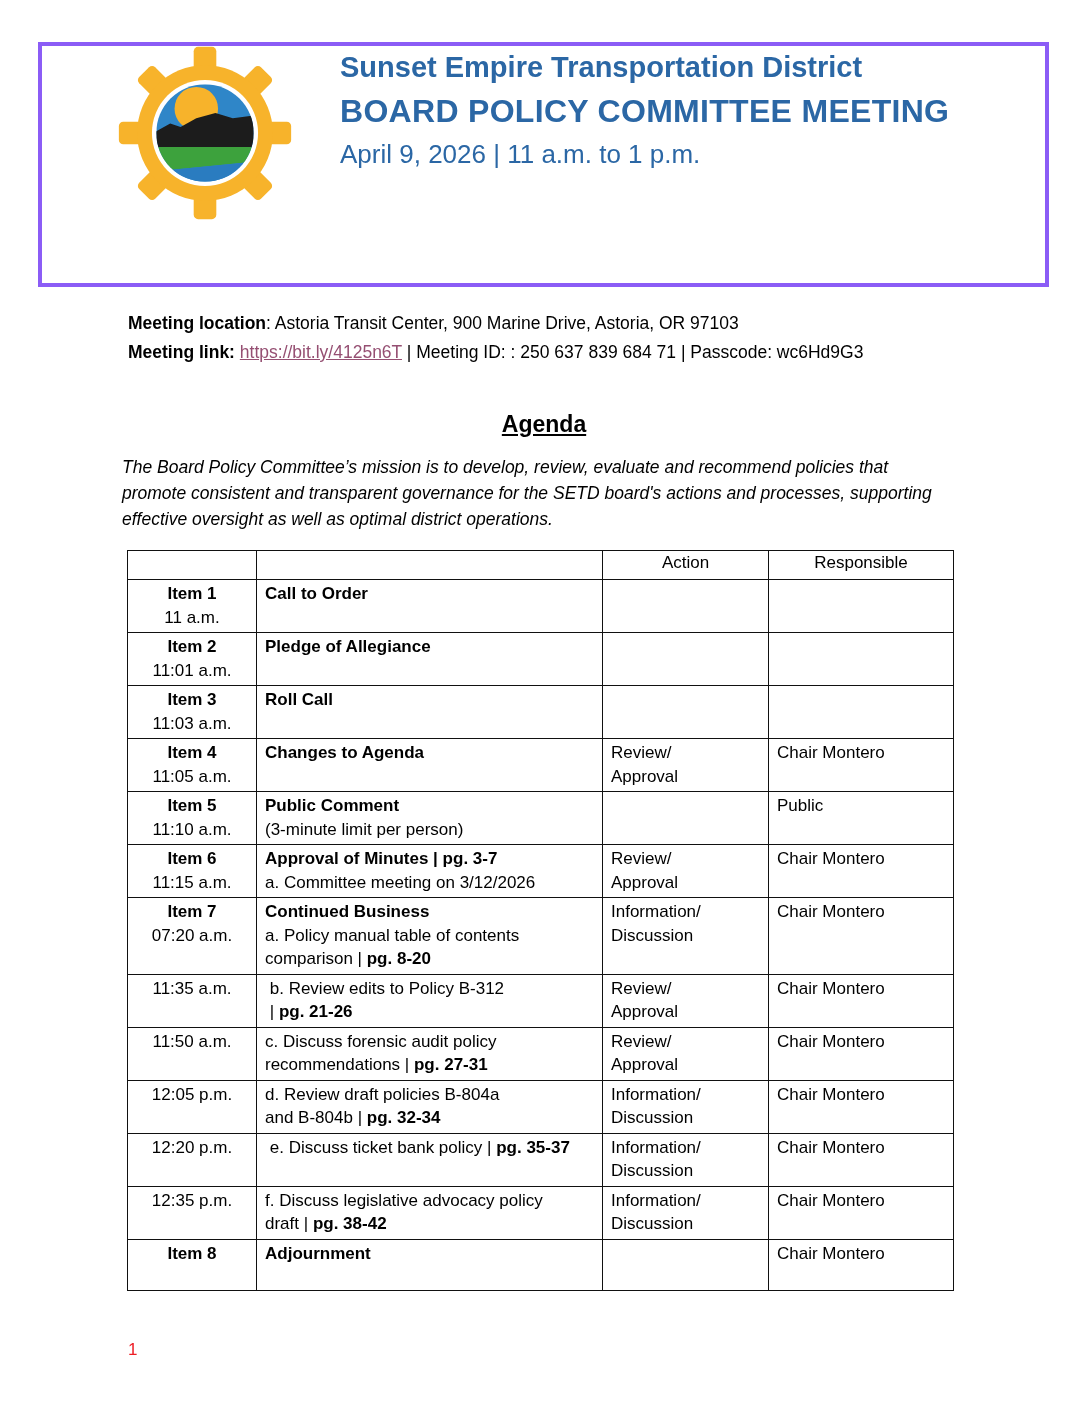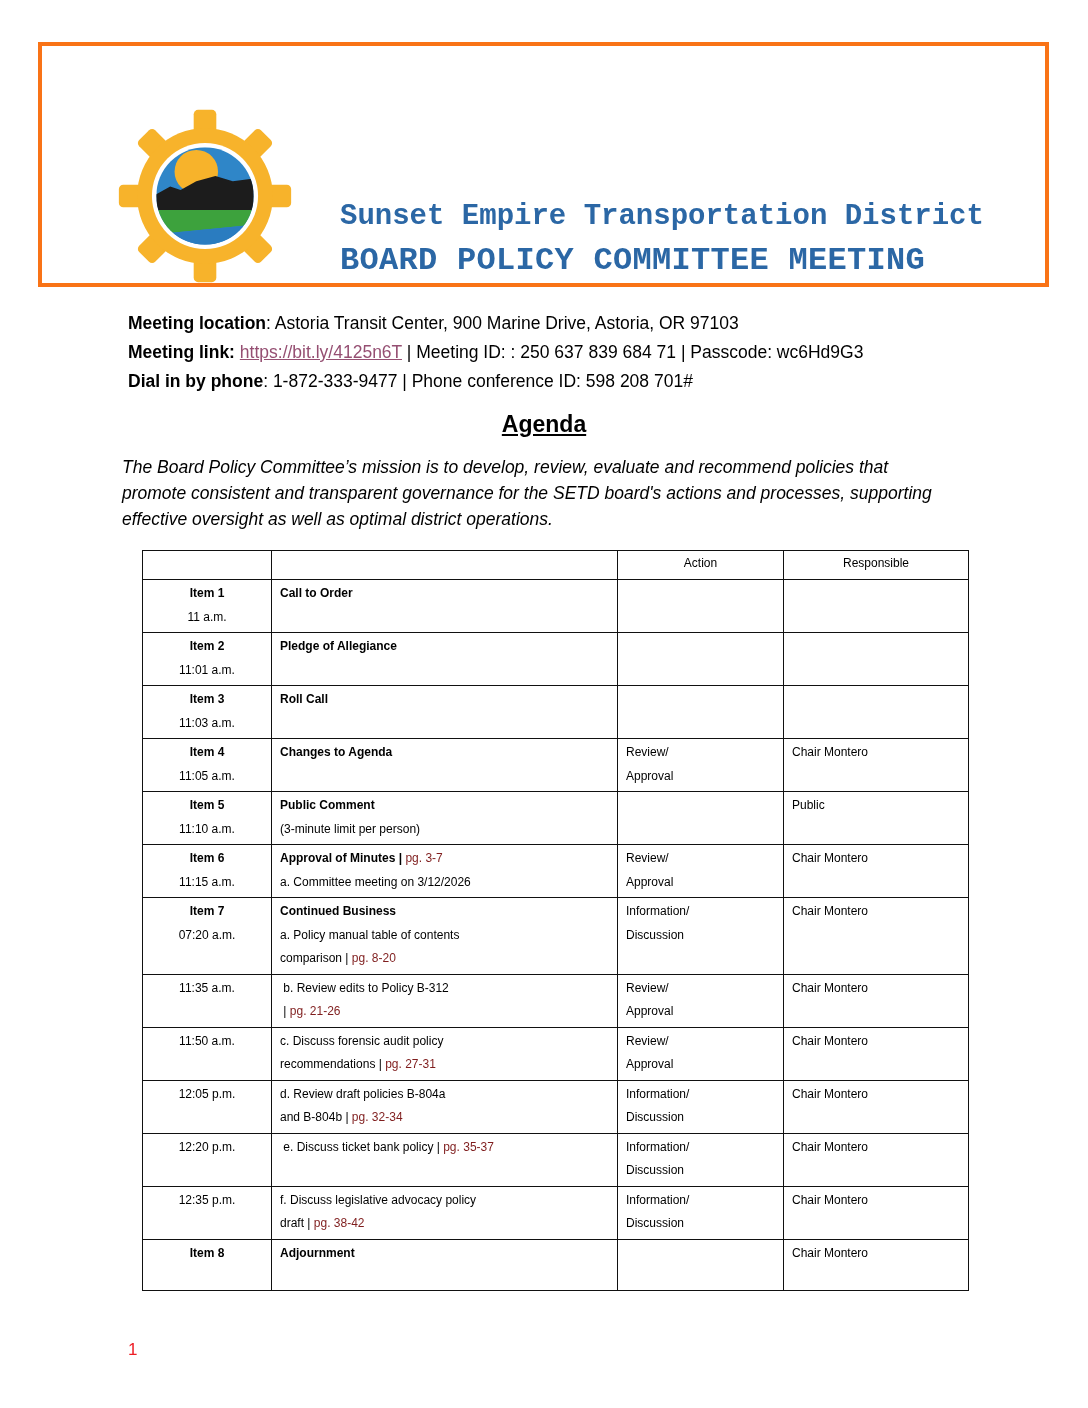--- a/index.html
+++ b/index.html
@@ -1,42 +1,42 @@
 <!DOCTYPE html>
 <html><head>
 <meta charset="utf-8">
 <style>
   html,body{margin:0;padding:0;background:#fff;}
   .page{position:relative;width:1088px;height:1408px;background:#fff;
         font-family:"Liberation Sans",sans-serif;color:#000;overflow:hidden;}
 
   
   .header-box{position:absolute;left:38px;top:42px;width:1003px;height:237px;
-              border:4px solid #f97316;display:flex;align-items:flex-end;font-family:Liberation Mono, monospace;}
+              border:4px solid #8b5cf6;display:flex;align-items:flex-start;}
   .logo{width:174px;height:174px;margin-left:76px;flex:none;}
   .title-block{margin-left:48px;color:#2b67a5;}
   .title-line1{font-size:29px;font-weight:bold;line-height:43px;}
   .title-line2{font-size:32px;font-weight:bold;line-height:45px;letter-spacing:.3px;}
   .title-line3{font-size:26px;font-weight:normal;line-height:41px;}
 
   
   .meeting-info{position:absolute;left:128px;top:309px;font-size:17.5px;line-height:29px;white-space:nowrap;}
   .b{font-weight:bold;}
-  .red{color:#7f1d1d;font-weight:normal;}
+  .red{color:#000000;font-weight:bold;}
   .link{color:#954f72;text-decoration:underline;cursor:pointer;}
 
   
   .agenda-heading{position:absolute;left:0;top:411px;width:1088px;text-align:center;
                   font-size:23px;font-weight:bold;text-decoration:underline;}
   .mission{position:absolute;left:122px;top:454px;width:834px;font-style:italic;
            font-size:17.5px;line-height:26px;}
 
   
-  .agenda-table{position:absolute;left:142px;top:550px;width:826px;
-                border-collapse:collapse;table-layout:fixed;font-size:12px;}
+  .agenda-table{position:absolute;left:127px;top:550px;width:826px;
+                border-collapse:collapse;table-layout:fixed;font-size:17px;}
   .agenda-table th,.agenda-table td{border:1.5px solid #111;vertical-align:top;}
   .agenda-table thead th{font-weight:normal;text-align:center;height:26px;
                          padding:1px 6px;line-height:22px;}
   .agenda-table tbody tr{height:51px;}
   .agenda-table tbody td{padding:2px 8px 3px;line-height:23.5px;}
   td.c1{text-align:center;padding-left:2px;padding-right:2px;}
   .tline{white-space:pre-wrap;}
 
   
   .footer-page{position:absolute;left:128px;top:1340px;font-size:17px;color:#ed1c24;}
@@ -83,27 +83,27 @@
         <rect x="22" y="22" width="56" height="56" fill="#2f86c8"></rect>
         <circle cx="45" cy="36" r="12.5" fill="#f7b32b"></circle>
         <path d="M22,49 L30,44.5 L36,46.5 L45,41.5 L56,38.5 L66,41.5 L78,40 L78,58 L22,58 Z" fill="#1c1c1c"></path>
         <path d="M22,58 L78,58 L78,66.5 L22,72 Z" fill="#3da23d"></path>
         <path d="M22,72 L78,66.5 L78,78 L22,78 Z" fill="#2a7cc0"></path>
       </g>
     </svg>
     <div class="title-block">
       <div class="title-line1">Sunset Empire Transportation District</div>
       <div class="title-line2">BOARD POLICY COMMITTEE MEETING</div>
+      <div class="title-line3">April 9, 2026 | 11 a.m. to 1 p.m.</div>
     </div>
   </div>
 
   <div class="meeting-info">
       <div class="info-line"><span class="b">Meeting location</span><span>: Astoria Transit Center, 900 Marine Drive, Astoria, OR 97103</span></div>
       <div class="info-line"><span class="b">Meeting link:</span><span> </span><a href="#" class="link">https://bit.ly/4125n6T</a><span> | Meeting ID: : 250 637 839 684 71 | Passcode: wc6Hd9G3</span></div>
-      <div class="info-line"><span class="b">Dial in by phone</span><span>: 1-872-333-9477 | Phone conference ID: 598 208 701#</span></div>
     </div>
 
   <div class="agenda-heading">Agenda</div>
 
   <div class="mission">The Board Policy Committee’s mission is to develop, review, evaluate and recommend policies that promote consistent and transparent governance for the SETD board's actions and processes, supporting effective oversight as well as optimal district operations.</div>
 
   <table class="agenda-table">
     <colgroup>
       <col style="width:129px">
       <col style="width:346px">

